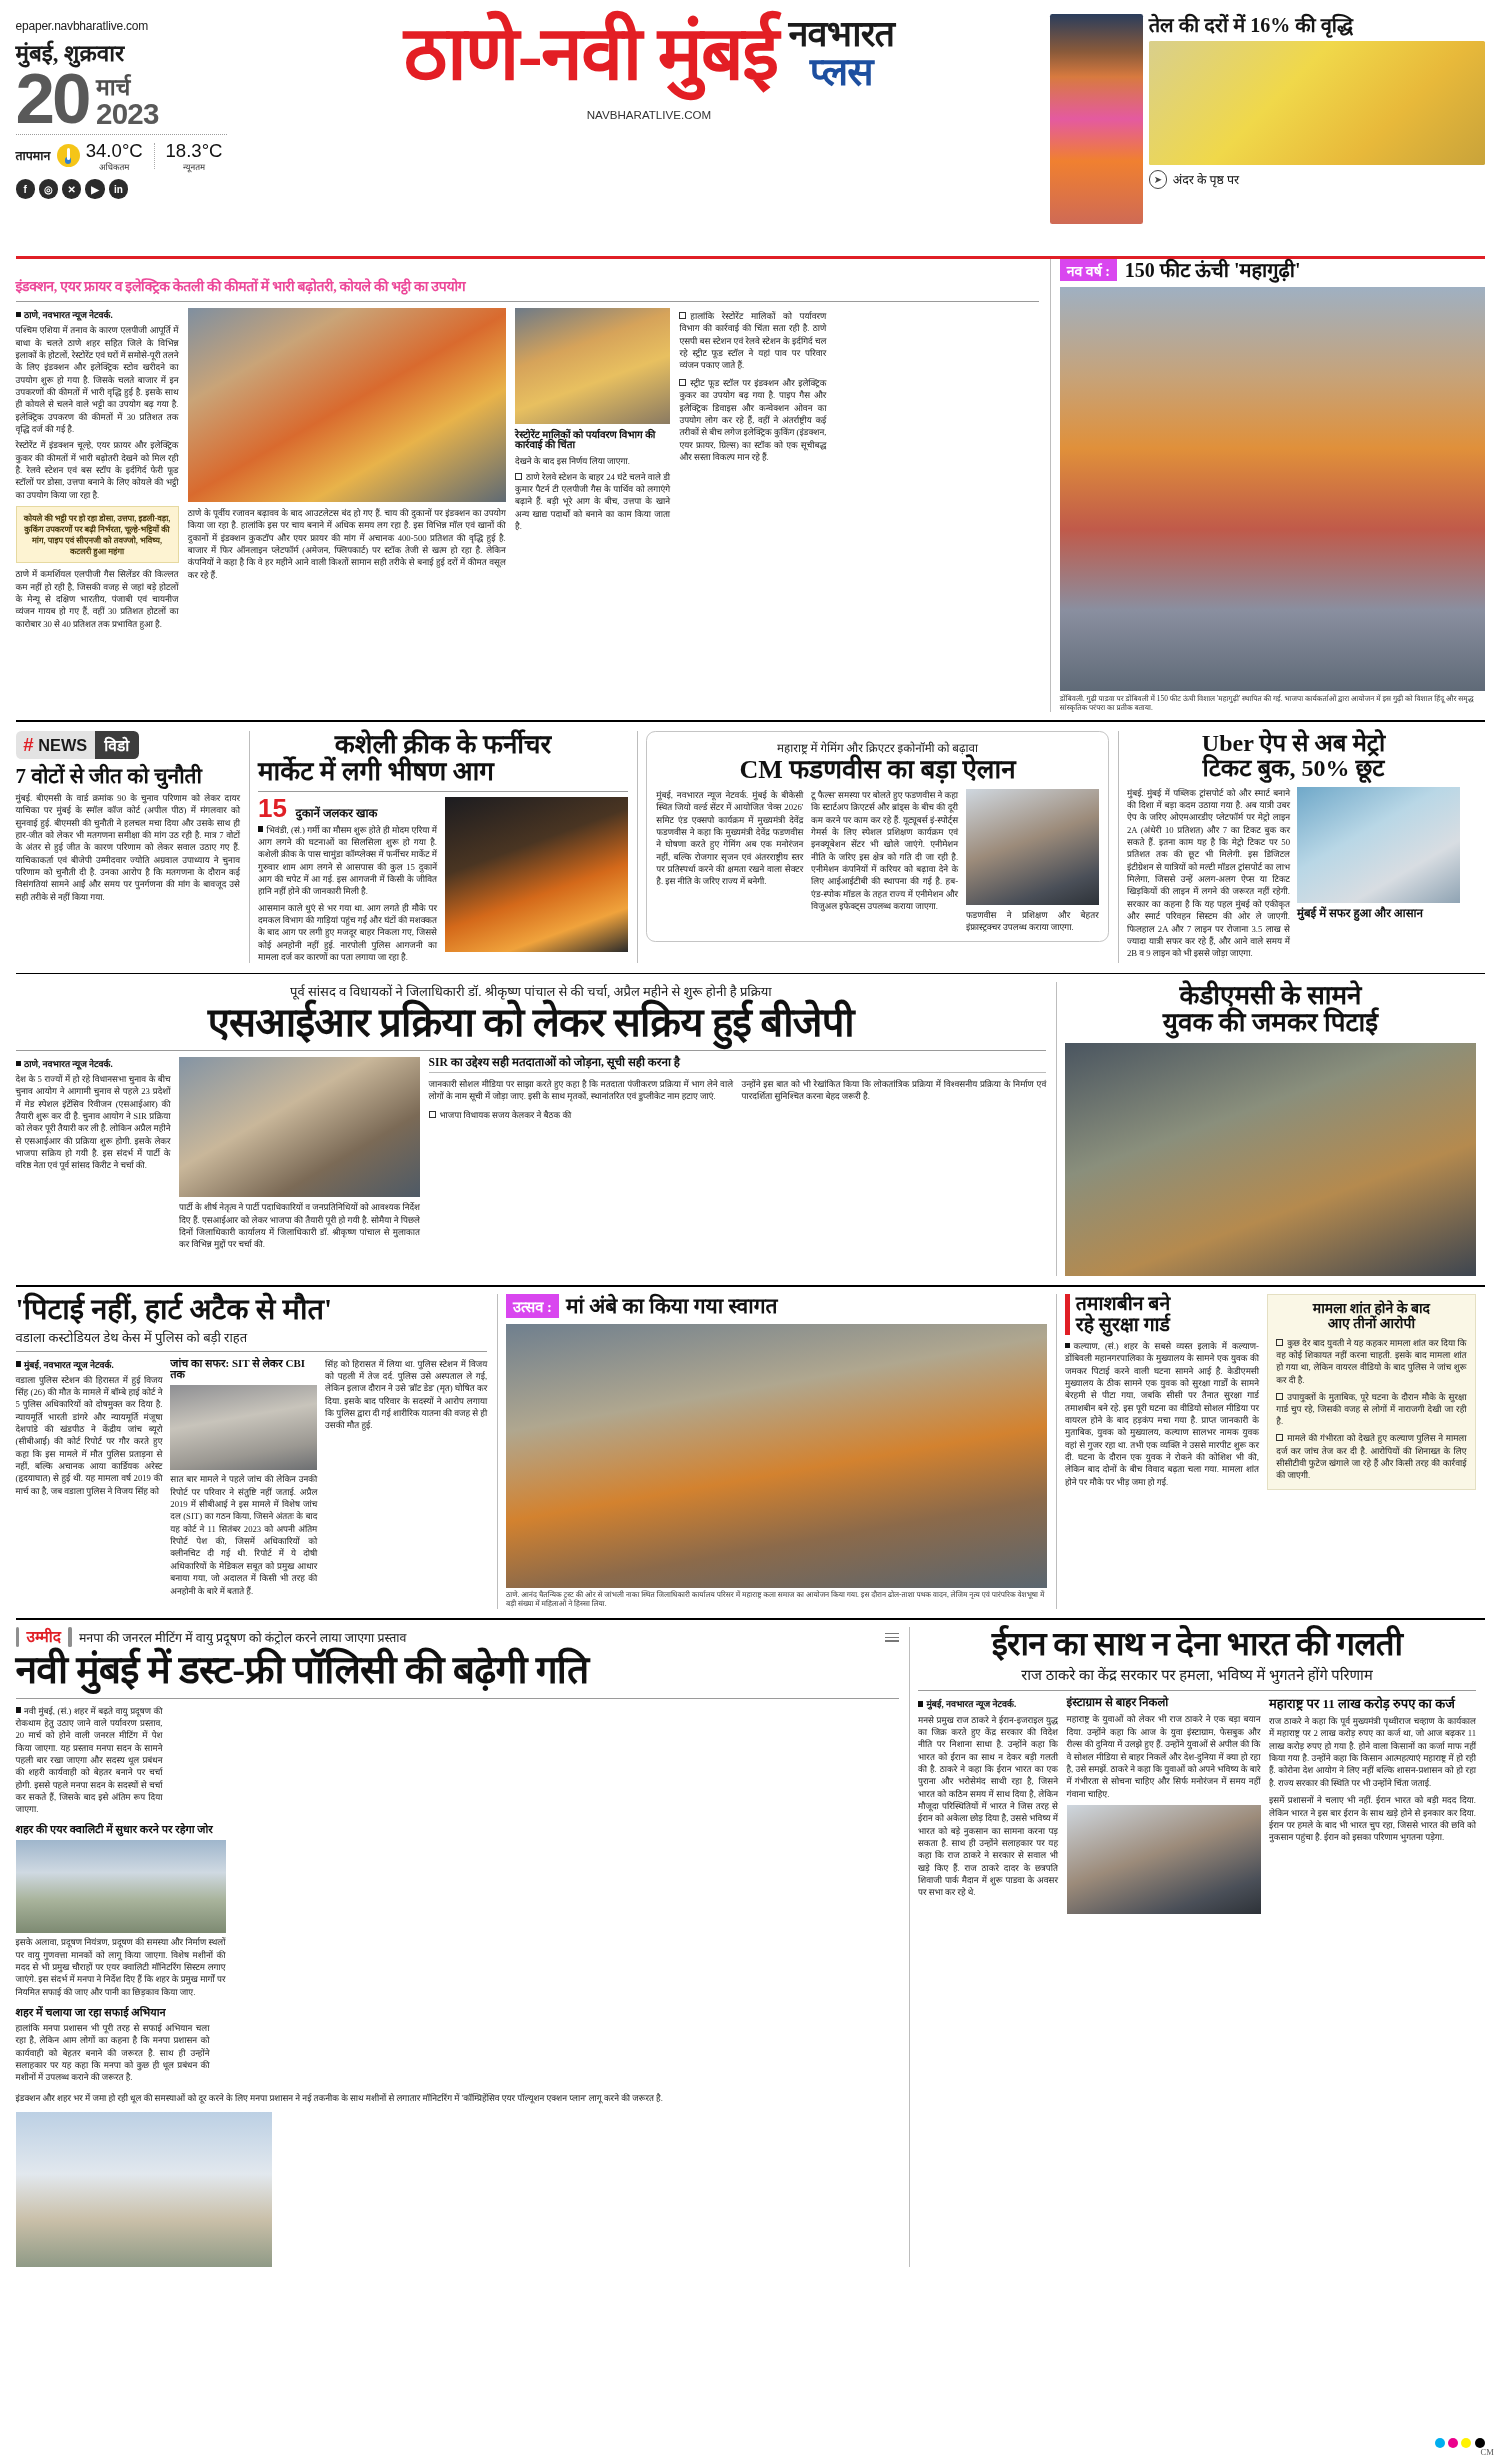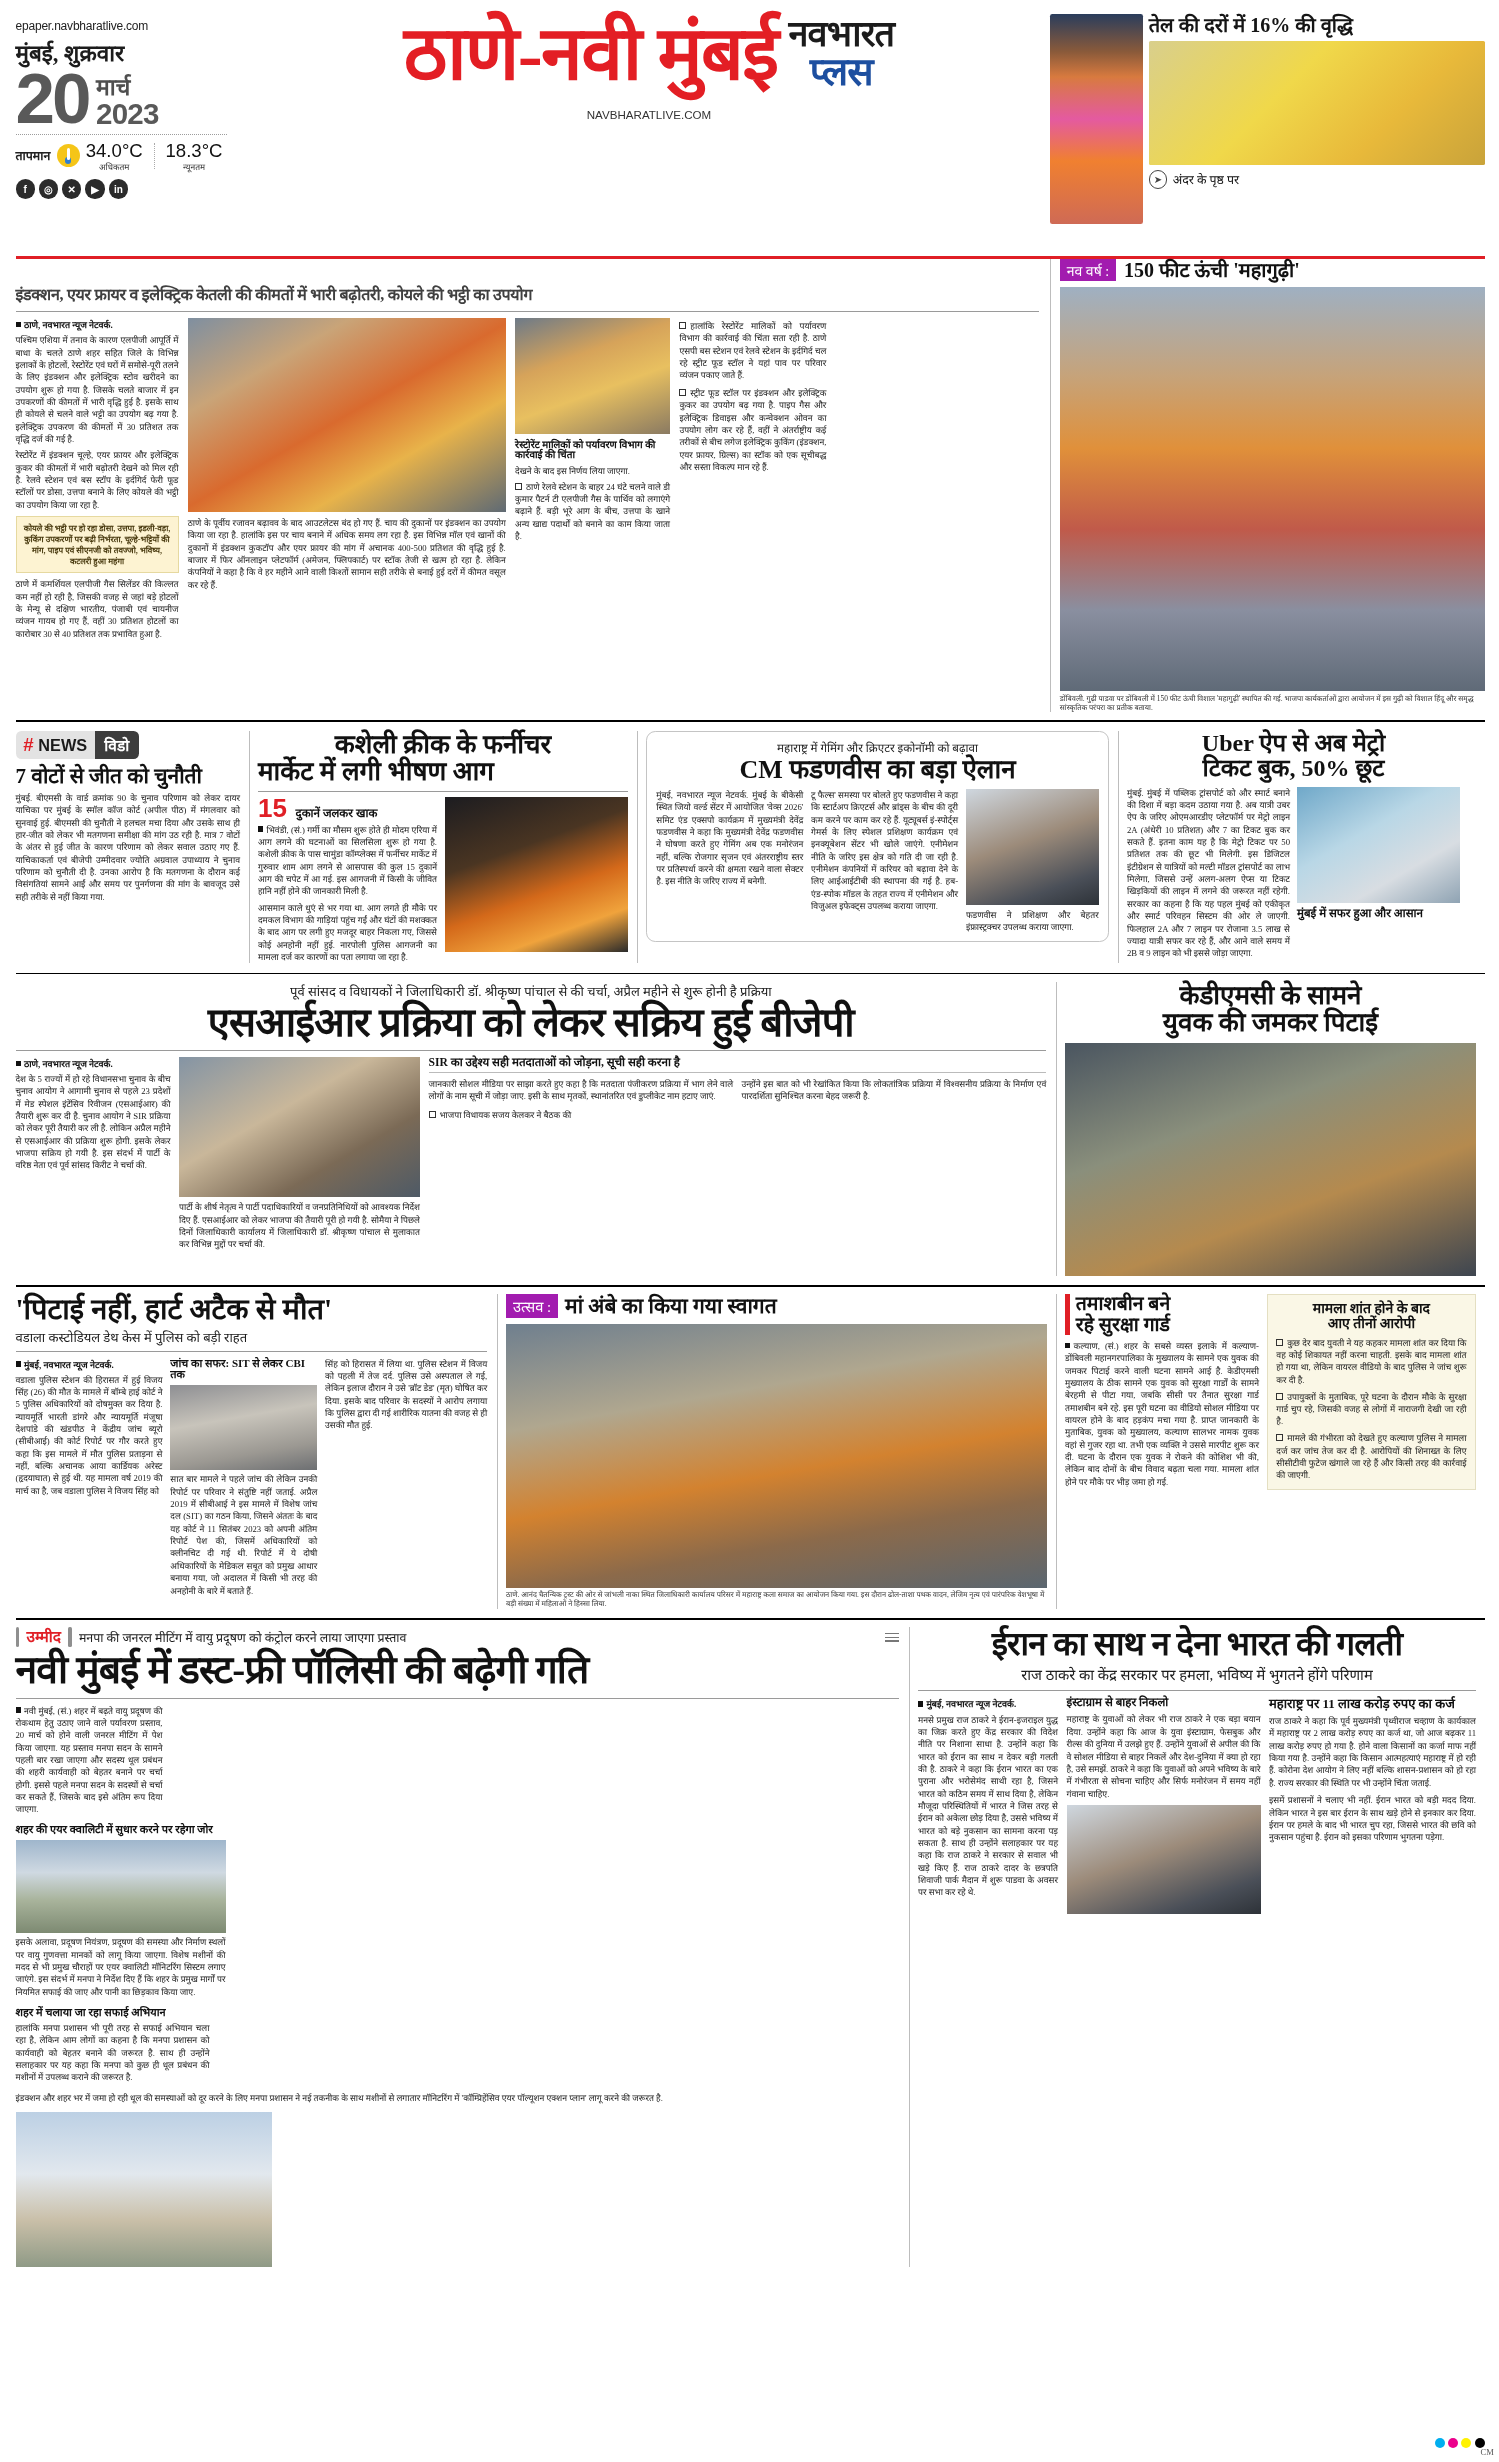--- a/index.html
+++ b/index.html
@@ -65,28 +65,28 @@
   .oil-flex { display: flex; gap: 6.2px; margin-top: 4.7px; }
   .oil-text { font-size: 11.6px; line-height: 1.45; color: #1b1b1b; width: 155px;}
   .oil-img { flex:1; height: 124px; background: linear-gradient(135deg,#d9cf8c 0%, #f0d84a 40%, #e8b93a 70%, #c9a33a 100%); border-radius: 1.6px; }
   .inside-ref { display: flex; align-items: center; gap: 5.4px; margin-top: 5.4px; }
   .ref-circle { width: 18.6px; height: 18.6px; border-radius: 50%; border: 1.6px solid #444; display: flex; align-items: center; justify-content: center; font-size: 10px; color: #444;}
   .ref-text { font-size: 12.4px; color: #111; }
 
   
   .lead { padding: 0 15.5px; }
   .lead-hl { font-size: 48px; font-weight: bold; letter-spacing: -0.8px; margin-top: 7.8px; }
-  .lead-sub { font-size: 16px; font-weight: bold; color: #404040; margin-top: 24px; letter-spacing: -0.3px;}
+  .lead-sub { font-size: 14px; font-weight: bold; color: #ec4899; margin-top: 17px; letter-spacing: -0.3px;}
   .lead-grid { display: flex; gap: 9.3px; margin-top: 6.2px; }
   .lc1 { width: 163px; }
   .lc-img { width: 318px; }
   .lc3 { width: 155px; }
   .lc4 { width: 147px; }
   .navvarsh { width: 435px; border-left: 0.8px solid #bdbdbd; padding-left: 9.3px; }
-  .tag-red { display:inline-block; background:#a21caf; color:#fff; font-size: 14px; font-weight:normal; padding: 1.6px 7px; }
+  .tag-red { display:inline-block; background:#d946ef; color:#fff; font-size: 14px; font-weight:bold; padding: 1.6px 7px; }
   .byline { font-size: 9px; font-weight: bold; color: #111; }
   .sq { display:inline-block; width: 5.4px; height: 5.4px; background:#111; margin-right:3.1px; vertical-align: 0.8px;}
 
   
   .band { display:flex; padding: 0 15.5px; margin-top: 7.8px; }
   .colbox { padding: 0 8.5px; }
 
   
   .newsbadge { display: inline-flex; align-items: stretch; border-radius: 5.4px; overflow: hidden; }
   .nb-left { background:#e3e3e3; padding: 3.1px 7.8px; display:flex; align-items:center; gap:4.7px; }

